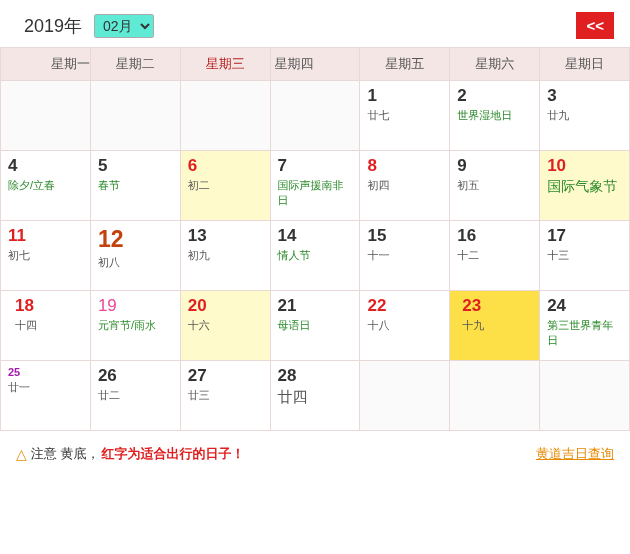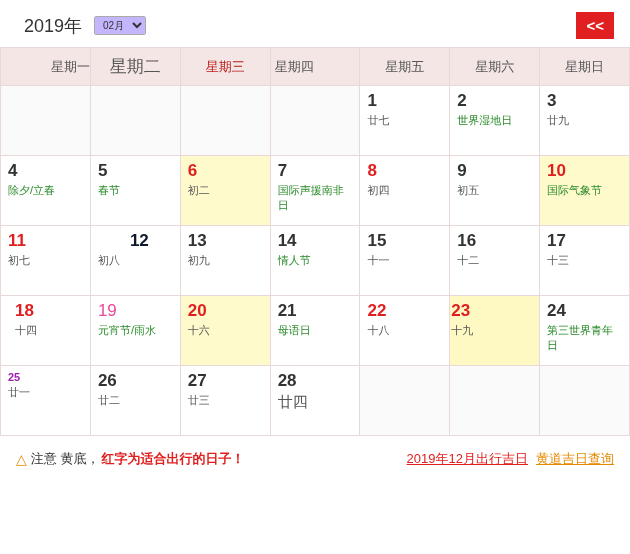--- a/index.html
+++ b/index.html
@@ -31,21 +31,21 @@
       padding: 5px 7px;
       background: #fff;
     }
   </style>
 </head>
 <body>
 
 <div style="display:flex;align-items:center;padding:12px 16px 8px 16px;background:#fff;gap:8px;">
   <span style="font-size:18px;color:#333;margin-left:8px;">2019年</span>
   <div style="display:flex;align-items:center;border:1px solid #aaa;border-radius:2px;overflow:hidden;margin-left:4px;">
-    <select style="border:none;outline:none;font-size:10px;padding:2px 4px;background:#c4b5fd;color:#333;cursor:pointer;">
+    <select style="border:none;outline:none;font-size:14px;padding:2px 4px;background:#5eead4;color:#333;cursor:pointer;">
       <option>01月</option>
       <option selected="">02月</option>
       <option>03月</option>
       <option>04月</option>
       <option>05月</option>
       <option>06月</option>
       <option>07月</option>
       <option>08月</option>
       <option>09月</option>
       <option>10月</option>
@@ -53,21 +53,21 @@
       <option>12月</option>
     </select>
   </div>
   <button style="background:#e02020;color:#fff;border:none;font-size:15px;padding:5px 10px;cursor:pointer;font-weight:bold;margin-left:auto;">&lt;&lt;</button>
 </div>
 
 <table class="calendar" style="width:100%;border-collapse:collapse;">
   <thead>
     <tr>
     <th style="background: rgb(245, 230, 230); color: rgb(85, 85, 85); font-weight: normal; font-size: 13px; padding: 7px 0px; text-align: right; border: 1px solid rgb(232, 216, 216);">星期一</th>
-        <th style="background: rgb(245, 230, 230); color: rgb(85, 85, 85); font-weight: normal; font-size: 17px; padding: 7px 0px; text-align: center; border: 1px solid rgb(232, 216, 216);">星期二</th>
+        <th style="background: rgb(245, 230, 230); color: rgb(85, 85, 85); font-weight: normal; font-size: 13px; padding: 7px 0px; text-align: center; border: 1px solid rgb(232, 216, 216);">星期二</th>
         <th style="background: rgb(245, 230, 230); color: #b91c1c; font-weight: normal; font-size: 13px; padding: 7px 0px; text-align: center; border: 1px solid rgb(232, 216, 216);">星期三</th>
         <th style="background: rgb(245, 230, 230); color: rgb(85, 85, 85); font-weight: normal; font-size: 13px; padding: 7px 4px; text-align: left; border: 1px solid rgb(232, 216, 216);">星期四</th>
         <th style="background: rgb(245, 230, 230); color: rgb(85, 85, 85); font-weight: normal; font-size: 13px; padding: 7px 0px; text-align: center; border: 1px solid rgb(232, 216, 216);">星期五</th>
         <th style="background: rgb(245, 230, 230); color: rgb(85, 85, 85); font-weight: normal; font-size: 13px; padding: 7px 0px; text-align: center; border: 1px solid rgb(232, 216, 216);">星期六</th>
         <th style="background: rgb(245, 230, 230); color: rgb(85, 85, 85); font-weight: normal; font-size: 13px; padding: 7px 0px; text-align: center; border: 1px solid rgb(232, 216, 216);">星期日</th>
       </tr>
   </thead>
   <tbody id="calendar-body">
   <tr>
         <td style="border: 1px solid rgb(232, 216, 216); vertical-align: top; width: 90px; height: 70px; padding: 5px 7px; background: rgb(250, 250, 250);"></td>
@@ -107,30 +107,30 @@
         <td style="border: 1px solid rgb(232, 216, 216); vertical-align: top; width: 90px; height: 70px; padding: 5px 7px; background: rgb(255, 255, 255);">
           <span style="font-size: 17px; font-weight: bold; display: block; color: rgb(224, 32, 32);">8</span>
           <span style="font-size: 11px; display: block; margin-top: 2px; color: rgb(85, 85, 85);">初四</span>
         </td>
         <td style="border: 1px solid rgb(232, 216, 216); vertical-align: top; width: 90px; height: 70px; padding: 5px 7px; background: rgb(255, 255, 255);">
           <span style="font-size: 17px; font-weight: bold; display: block; color: rgb(51, 51, 51);">9</span>
           <span style="font-size: 11px; display: block; margin-top: 2px; color: rgb(85, 85, 85);">初五</span>
         </td>
         <td style="border: 1px solid rgb(232, 216, 216); vertical-align: top; width: 90px; height: 70px; padding: 5px 7px; background: rgb(255, 250, 204);">
           <span style="font-size: 17px; font-weight: bold; display: block; color: rgb(224, 32, 32);">10</span>
-          <span style="font-size: 11px; display: block; margin-top: 2px; color: rgb(42, 138, 42);">国际气象节</span>
+          <span style="font-size: 14px; display: block; margin-top: 2px; color: rgb(42, 138, 42);">国际气象节</span>
         </td>
       </tr>
       <tr>
         <td style="border: 1px solid rgb(232, 216, 216); vertical-align: top; width: 90px; height: 70px; padding: 5px 7px; background: rgb(255, 255, 255);">
           <span style="font-size: 17px; font-weight: bold; display: block; color: rgb(224, 32, 32);">11</span>
           <span style="font-size: 11px; display: block; margin-top: 2px; color: rgb(85, 85, 85);">初七</span>
         </td>
         <td style="border: 1px solid rgb(232, 216, 216); vertical-align: top; width: 90px; height: 70px; padding: 5px 7px; background: rgb(255, 255, 255);">
-          <span style="font-size: 17px; font-weight: bold; display: block; color: #0f172a; margin-left: 32px;">12</span>
+          <span style="font-size: 23px; font-weight: bold; display: block; color: #c2410c;">12</span>
           <span style="font-size: 11px; display: block; margin-top: 2px; color: rgb(85, 85, 85);">初八</span>
         </td>
         <td style="border: 1px solid rgb(232, 216, 216); vertical-align: top; width: 90px; height: 70px; padding: 5px 7px; background: rgb(255, 255, 255);">
           <span style="font-size: 17px; font-weight: bold; display: block; color: rgb(51, 51, 51);">13</span>
           <span style="font-size: 11px; display: block; margin-top: 2px; color: rgb(85, 85, 85);">初九</span>
         </td>
         <td style="border: 1px solid rgb(232, 216, 216); vertical-align: top; width: 90px; height: 70px; padding: 5px 7px; background: rgb(255, 255, 255);">
           <span style="font-size: 17px; font-weight: bold; display: block; color: rgb(51, 51, 51);">14</span>
           <span style="font-size: 11px; display: block; margin-top: 2px; color: rgb(42, 138, 42);">情人节</span>
         </td>
@@ -161,21 +161,21 @@
           <span style="font-size: 11px; display: block; margin-top: 2px; color: rgb(85, 85, 85);">十六</span>
         </td>
         <td style="border: 1px solid rgb(232, 216, 216); vertical-align: top; width: 90px; height: 70px; padding: 5px 7px; background: rgb(255, 255, 255);">
           <span style="font-size: 17px; font-weight: bold; display: block; color: rgb(51, 51, 51);">21</span>
           <span style="font-size: 11px; display: block; margin-top: 2px; color: rgb(42, 138, 42);">母语日</span>
         </td>
         <td style="border: 1px solid rgb(232, 216, 216); vertical-align: top; width: 90px; height: 70px; padding: 5px 7px; background: rgb(255, 255, 255);">
           <span style="font-size: 17px; font-weight: bold; display: block; color: rgb(224, 32, 32);">22</span>
           <span style="font-size: 11px; display: block; margin-top: 2px; color: rgb(85, 85, 85);">十八</span>
         </td>
-        <td style="border: 1px solid rgb(232, 216, 216); vertical-align: top; width: 90px; height: 70px; padding: 5px 1px; background: #fef9c3;">
+        <td style="border: 1px solid rgb(232, 216, 216); vertical-align: top; width: 90px; height: 70px; padding: 5px 12px; background: #fde047;">
           <span style="font-size: 17px; font-weight: bold; display: block; color: rgb(224, 32, 32);">23</span>
           <span style="font-size: 11px; display: block; margin-top: 2px; color: rgb(85, 85, 85);">十九</span>
         </td>
         <td style="border: 1px solid rgb(232, 216, 216); vertical-align: top; width: 90px; height: 70px; padding: 5px 7px; background: rgb(255, 255, 255);">
           <span style="font-size: 17px; font-weight: bold; display: block; color: rgb(51, 51, 51);">24</span>
           <span style="font-size: 11px; display: block; margin-top: 2px; color: rgb(42, 138, 42);">第三世界青年日</span>
         </td>
       </tr>
       <tr>
         <td style="border: 1px solid rgb(232, 216, 216); vertical-align: top; width: 90px; height: 70px; padding: 5px 7px; background: rgb(255, 255, 255);">
@@ -201,16 +201,15 @@
     </tbody>
 </table>
 
 <div style="display:flex;align-items:center;padding:10px 16px;gap:4px;justify-content:space-between;margin-top:4px;">
   <div style="display:flex;align-items:center;gap:2px;font-size:13px;color:#333;">
     <span style="color:#e68a00;font-size:14px;">△</span>
     <span style="margin-left:2px;">注意 黄底，</span>
     <span style="color:#e02020;font-weight:bold;">红字为适合出行的日子！</span>
   </div>
   <div style="display:flex;align-items:center;gap:8px;font-size:13px;">
-    <span style="color:#e02020;text-decoration:underline;cursor:pointer;">2019年12月出行吉日</span>
     <span style="color:#e68a00;text-decoration:underline;cursor:pointer;">黄道吉日查询</span>
   </div>
 </div>
 
 </body></html>

